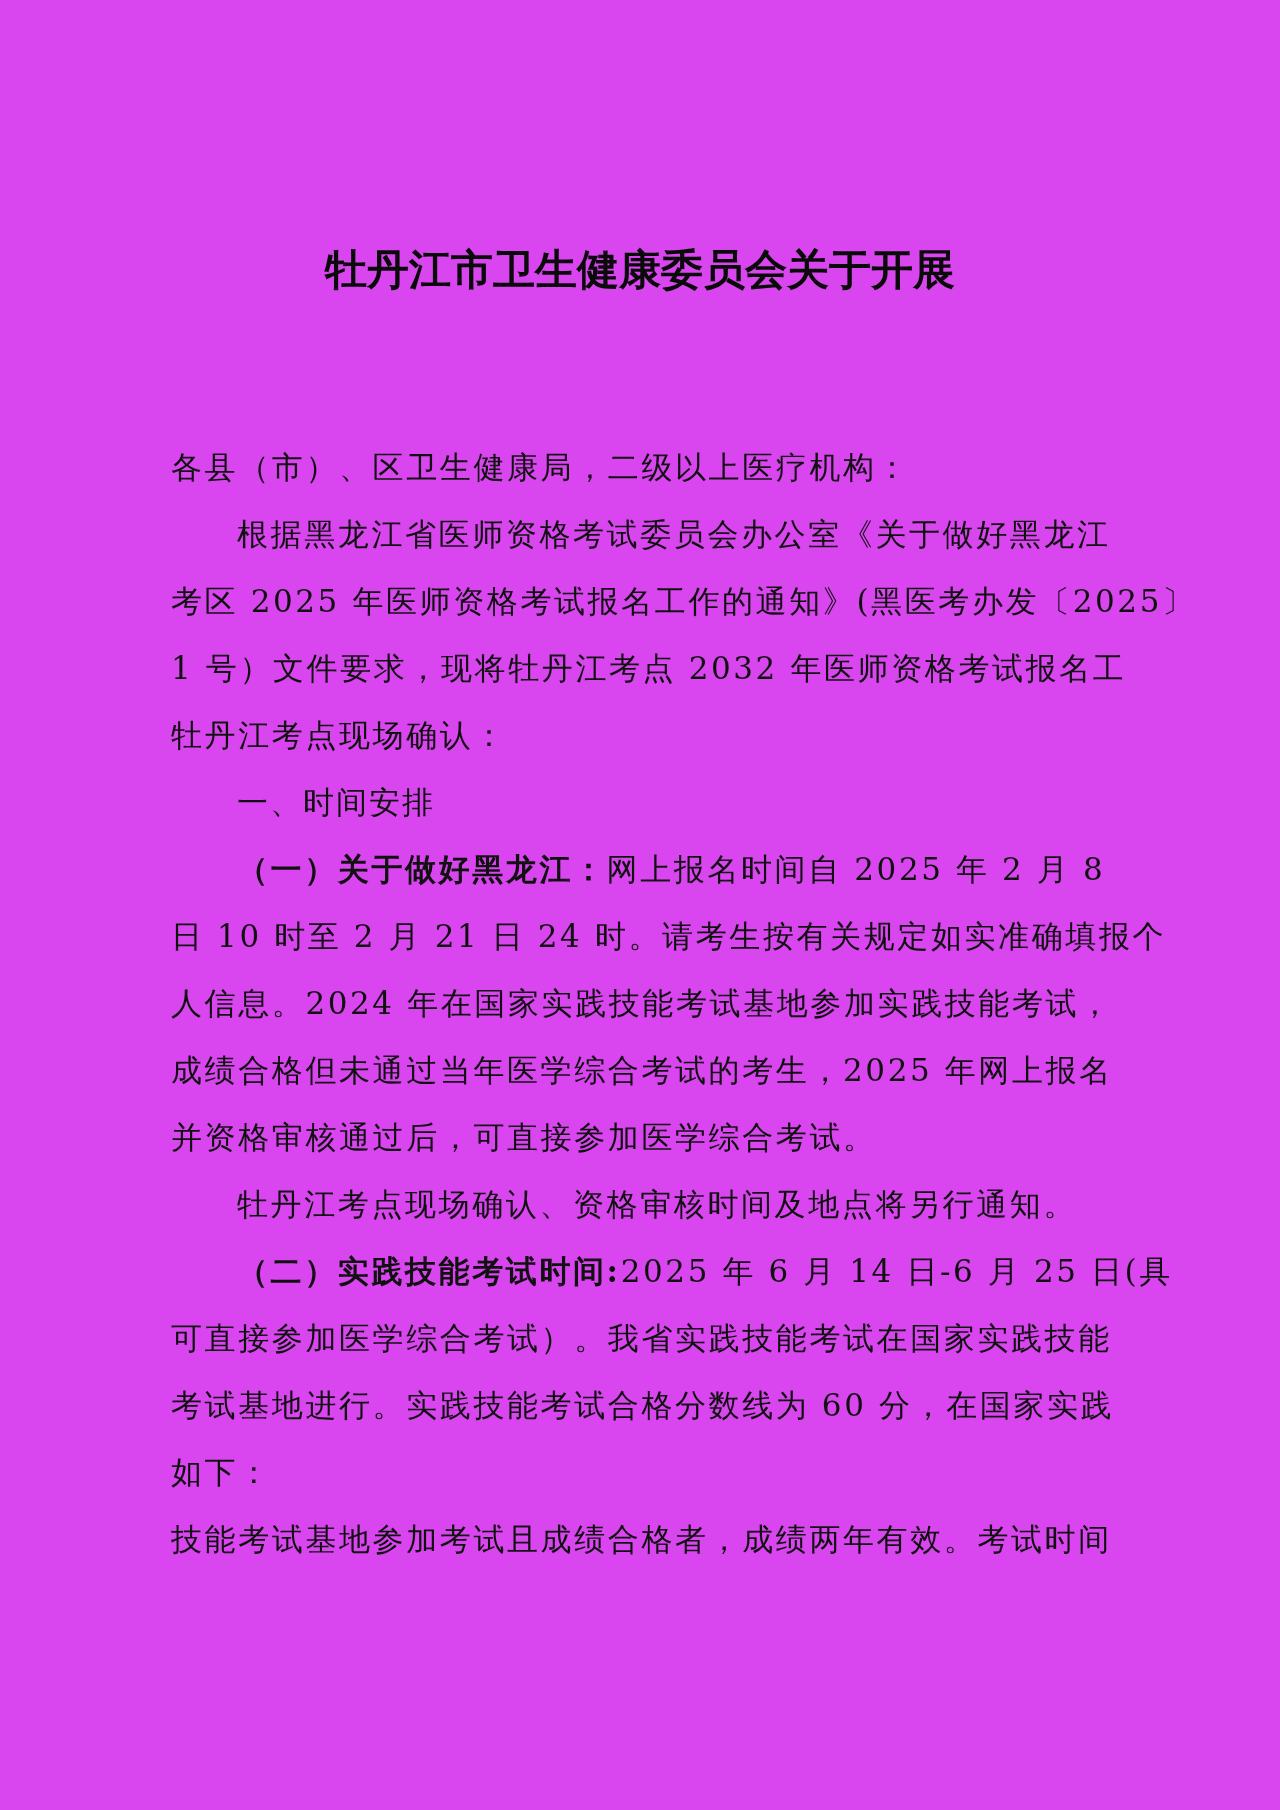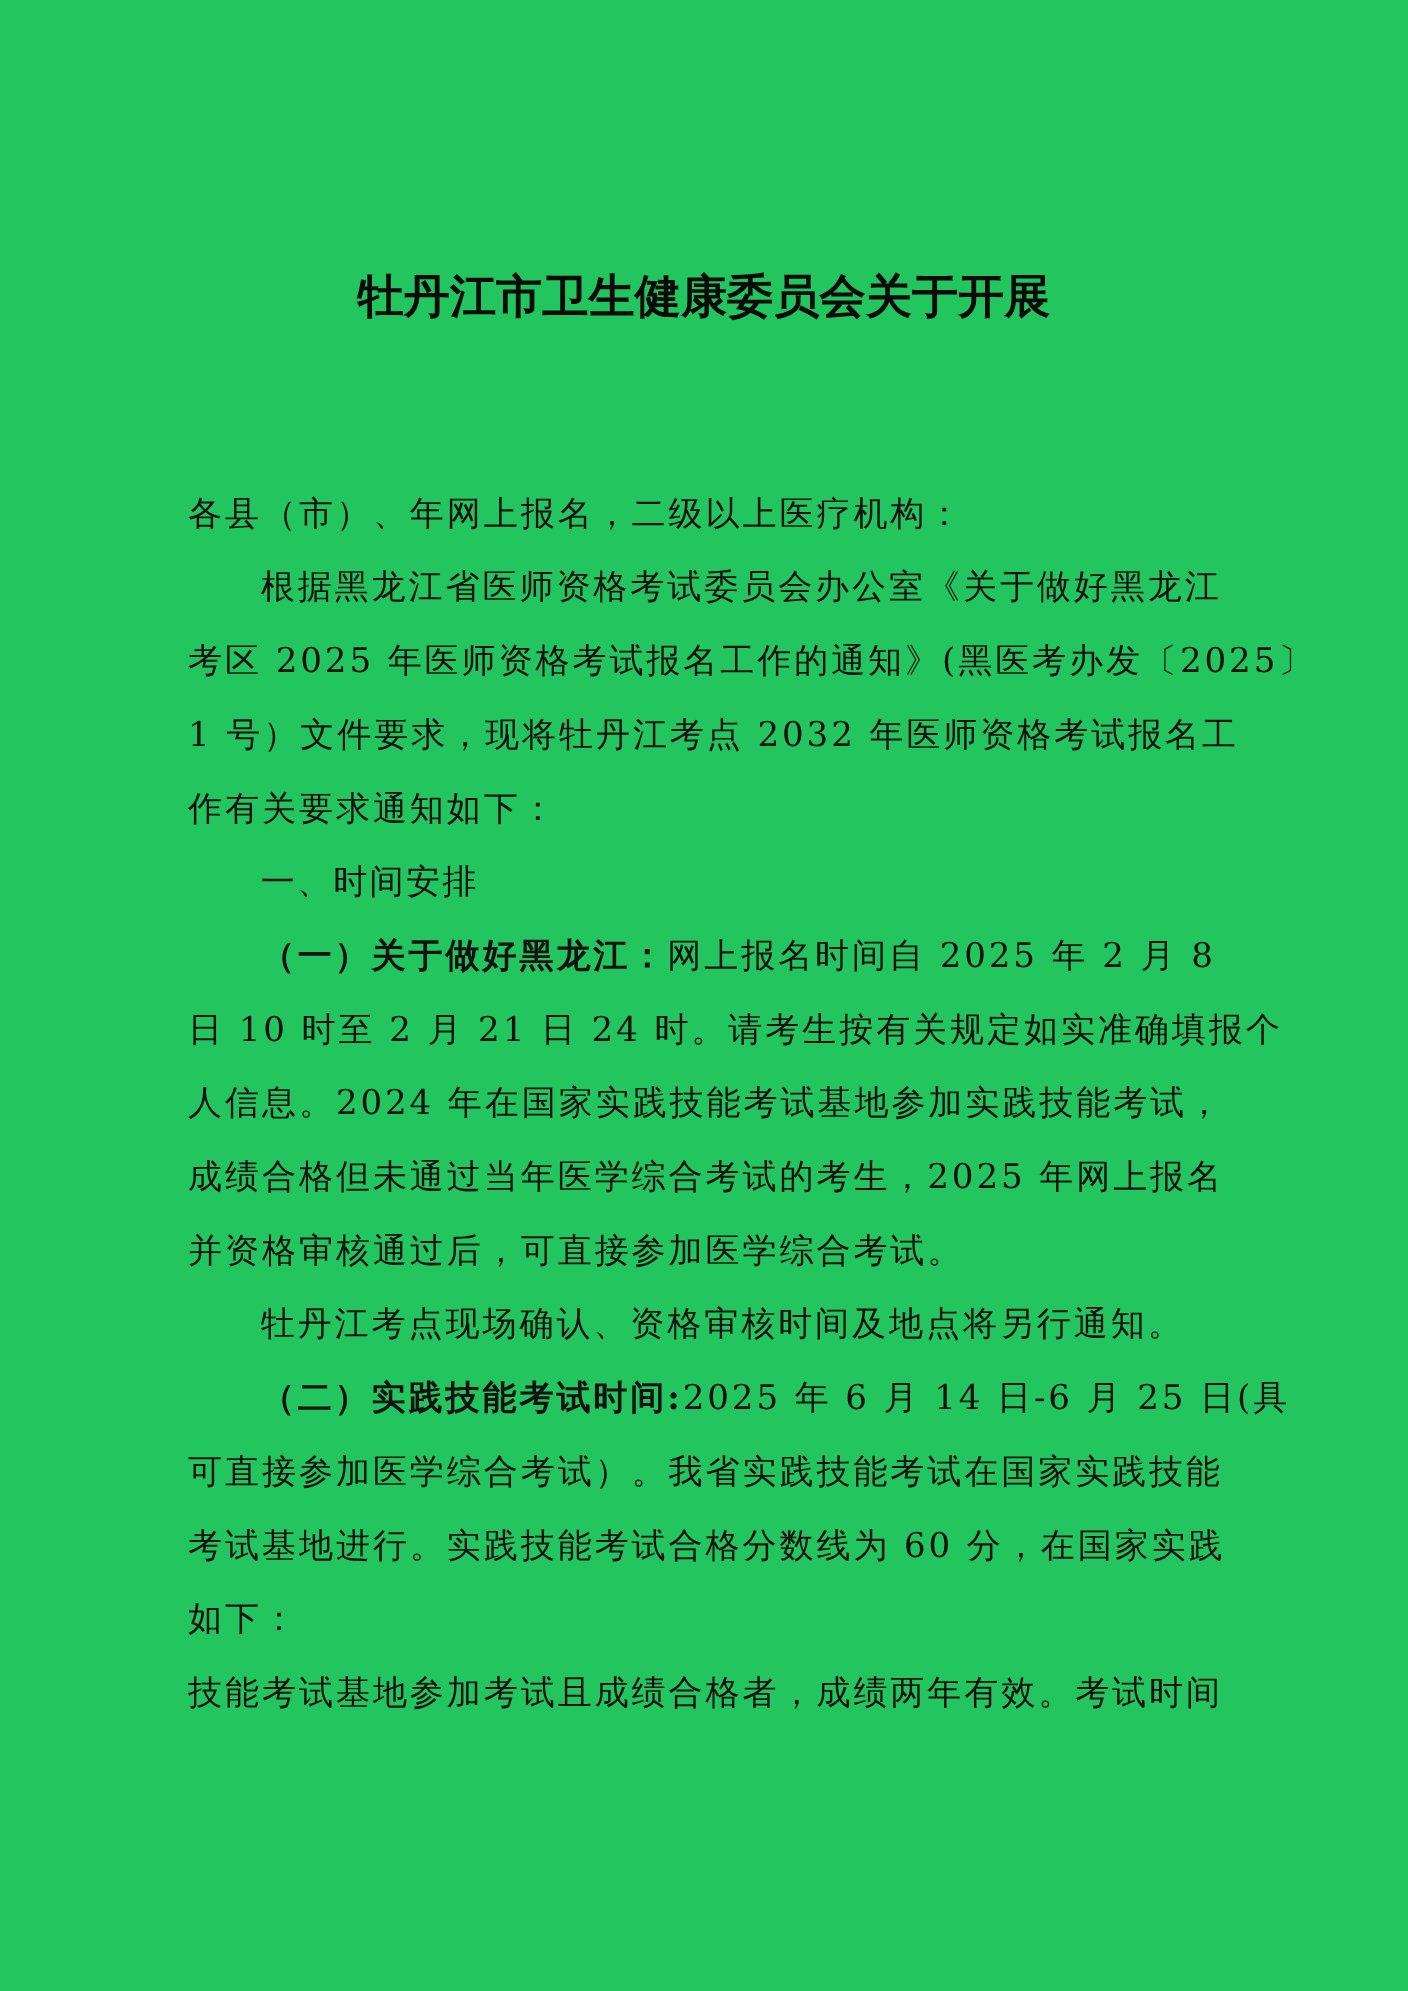--- a/index.html
+++ b/index.html
@@ -12,21 +12,21 @@
       height: 1810px;
       position: relative;
       overflow: hidden;
       color: #111111;
     }
     .page {
       position: absolute;
       left: 0; top: 0;
       width: 1280px;
       height: 1810px;
-      background: #22c55e;
+      background: #d946ef;
     }
     .title {
       position: absolute;
       left: 0;
       width: 1280px;
       top: 236px;
       text-align: center;
       font-family: "DejaVu Sans", "Liberation Sans", sans-serif;
       font-weight: bold;
       font-size: 42px;
@@ -64,26 +64,26 @@
 </head>
 <body>
 
 <div class="page">
 
   <div class="title">
     <span class="line">牡丹江市卫生健康委员会关于开展</span>
   </div>
 
   <div class="body">
-    <p>各县（市）、年网上报名，二级以上医疗机构：</p>
+    <p>各县（市）、区卫生健康局，二级以上医疗机构：</p>
 
     <p class="indent">根据黑龙江省医师资格考试委员会办公室《关于做好黑龙江</p>
     <p>考区 2025 年医师资格考试报名工作的通知》(黑医考办发〔2025〕</p>
     <p>1 号）文件要求，现将牡丹江考点 2032 年医师资格考试报名工</p>
-    <p>作有关要求通知如下：</p>
+    <p>牡丹江考点现场确认：</p>
 
     <p class="indent h1">一、时间安排</p>
 
     <p class="indent"><span class="h2">（一）关于做好黑龙江：</span><span>网上报名时间自 2025 年 2 月 8</span></p>
     <p>日 10 时至 2 月 21 日 24 时。请考生按有关规定如实准确填报个</p>
     <p>人信息。2024 年在国家实践技能考试基地参加实践技能考试，</p>
     <p>成绩合格但未通过当年医学综合考试的考生，2025 年网上报名</p>
     <p>并资格审核通过后，可直接参加医学综合考试。</p>
 
     <p class="indent">牡丹江考点现场确认、资格审核时间及地点将另行通知。</p>

